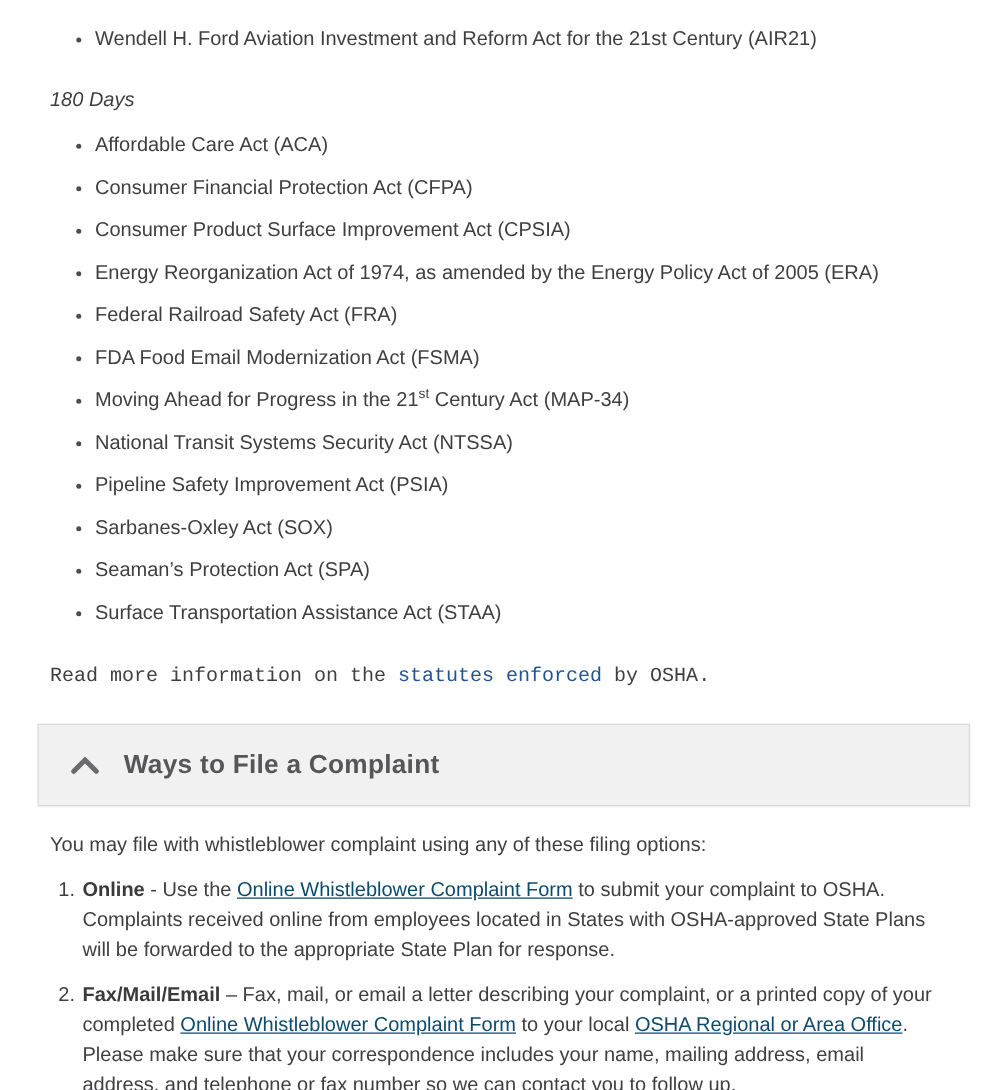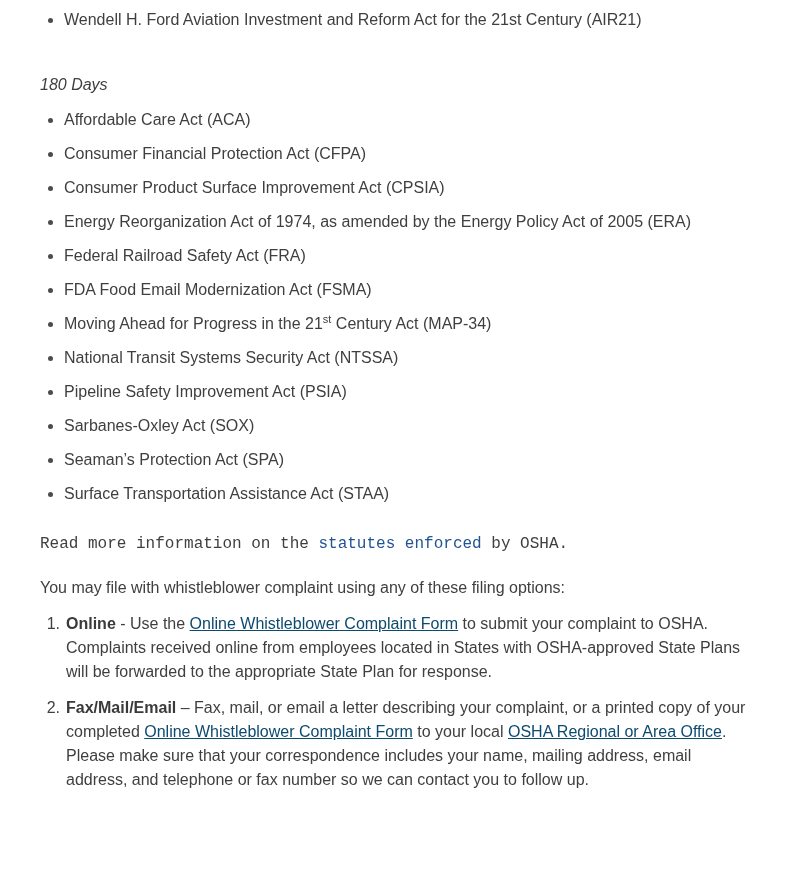--- a/index.html
+++ b/index.html
@@ -11,27 +11,27 @@
     overflow: hidden;
     font-family: "Liberation Sans", sans-serif;
     font-size: 16px;
     line-height: 24px;
     color: #3f3f42;
   }
   .content { padding-top: 8px; }
 
   ul.acts {
     list-style: disc;
-    margin: 0;
+    margin: 12px;
     padding: 0 40px 0 64px;
   }
   ul.acts li { margin-bottom: 10px; }
   ul.acts li::marker { color: #4c4c4e; }
   p.deadline {
-    margin: 41px 40px 11px 40px;
+    margin: 25px 40px 11px 40px;
     font-style: italic;
   }
   p.readmore { margin: 26px 40px 0 40px; font-family: Liberation Mono, monospace; }
 
   a { text-decoration: none; cursor: pointer; }
   a.blue-link { color: #205493; }
   a.visited-link { color: #0c4a6e; text-decoration: underline; }
 
   sup.ordinal { font-size: 11px; line-height: 0; }
 
@@ -101,20 +101,28 @@
     <li><span>Moving Ahead for Progress in the 21</span><sup class="ordinal">st</sup><span> Century Act (MAP-34)</span></li>
     <li><span>National Transit Systems Security Act (NTSSA)</span></li>
     <li><span>Pipeline Safety Improvement Act (PSIA)</span></li>
     <li><span>Sarbanes-Oxley Act (SOX)</span></li>
     <li><span>Seaman’s Protection Act (SPA)</span></li>
     <li><span>Surface Transportation Assistance Act (STAA)</span></li>
   </ul>
 
   <p class="readmore"><span>Read more information on the </span><a class="blue-link">statutes enforced</a><span> by OSHA.</span></p>
 
+  <div class="accordion">
+    <span class="chev">
+      <svg width="24" height="15" viewBox="0 0 24 15">
+          <polyline points="3,12 12,3 21,12" fill="none" stroke="#6a6a6d" stroke-width="4" stroke-linecap="round" stroke-linejoin="miter"></polyline>
+        </svg>
+    </span>
+    <h2>Ways to File a Complaint</h2>
+  </div>
 
   <p class="intro"><span>You may file with whistleblower complaint using any of these filing options:</span></p>
 
   <ol class="options">
     <li>
       <span class="num">1.</span><span class="bold-lead">Online</span><span> - Use the </span><a class="visited-link">Online Whistleblower Complaint Form</a><span> to submit your complaint to OSHA. Complaints received online from employees located in States with OSHA-approved State Plans will be forwarded to the appropriate State Plan for response.</span>
     </li>
     <li>
       <span class="num">2.</span><span class="bold-lead">Fax/Mail/Email</span><span> – Fax, mail, or email a letter describing your complaint, or a printed copy of your completed </span><a class="visited-link">Online Whistleblower Complaint Form</a><span> to your local </span><a class="visited-link">OSHA Regional or Area Office</a><span>. Please make sure that your correspondence includes your name, mailing address, email address, and telephone or fax number so we can contact you to follow up.</span>
     </li>

